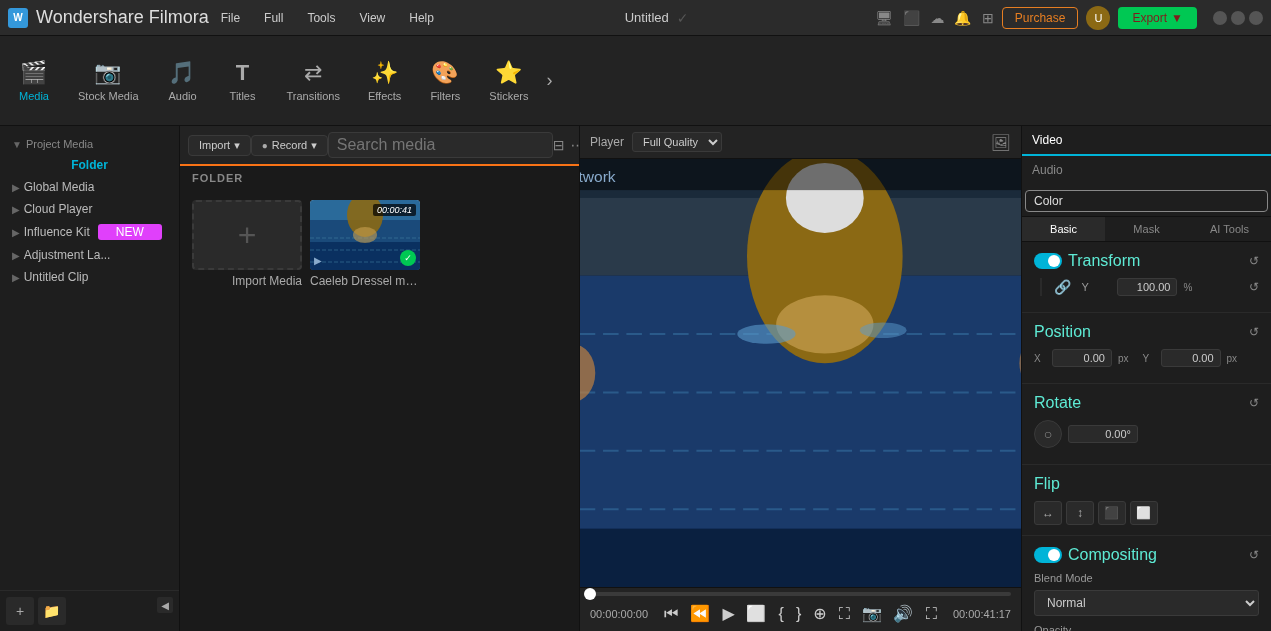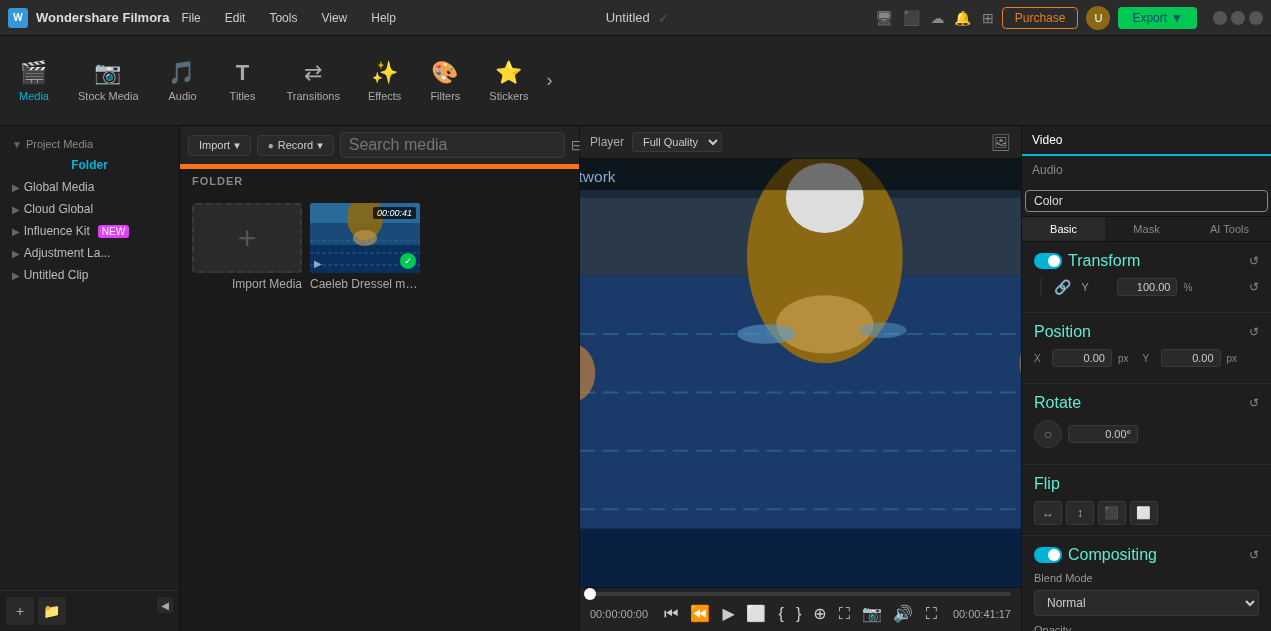--- a/index.html
+++ b/index.html
@@ -5,28 +5,28 @@
     * { box-sizing: border-box; margin: 0; padding: 0; font-family: 'Segoe UI', Arial, sans-serif; }
     body { background: #1a1a1a; color: #ccc; font-size: 12px; width: 1271px; height: 631px; overflow: hidden; }
 
     
     .title-bar {
       display: flex; align-items: center; background: #2b2b2b; height: 36px;
       padding: 0 8px; justify-content: space-between; border-bottom: 1px solid #111;
     }
     .title-bar-left { display: flex; align-items: center; gap: 8px; }
     .app-logo { width: 20px; height: 20px; background: #3498db; border-radius: 3px; display:flex; align-items:center; justify-content:center; font-size:10px; color:#fff; font-weight:bold; }
-    .app-name { color: #ddd; font-size: 13px; font-weight: 700; }
+    .app-name { color: #ddd; font-size: 18px; font-weight: 400; }
     .title-bar-menu { display: flex; gap: 16px; }
     .menu-item { color: #ccc; font-size: 12px; cursor: pointer; padding: 2px 4px; }
     .title-center { display: flex; align-items: center; gap: 8px; color: #ccc; font-size: 13px; }
     .title-right { display: flex; align-items: center; gap: 8px; }
     .purchase-btn { background: transparent; border: 1px solid #e67e22; color: #e67e22; padding: 3px 12px; border-radius: 4px; cursor: pointer; font-size: 12px; }
     .user-avatar { width: 24px; height: 24px; background: #8b6914; border-radius: 50%; display:flex; align-items:center; justify-content:center; color:#fff; font-size:11px; }
-    .export-btn { background: #00c853; border: none; color: #0c4a6e; padding: 4px 14px; border-radius: 4px; cursor: pointer; font-size: 12px; display:flex; align-items:center; gap:4px; }
+    .export-btn { background: #00c853; border: none; color: #7f1d1d; padding: 4px 14px; border-radius: 4px; cursor: pointer; font-size: 12px; display:flex; align-items:center; gap:4px; }
     .win-controls { display:flex; gap:4px; margin-left:8px; }
     .win-btn { width:14px; height:14px; border-radius:50%; border:none; cursor:pointer; }
     .win-min { background:#555; }
     .win-max { background:#555; }
     .win-close { background:#555; }
 
     
     .toolbar { display:flex; align-items:center; background:#232323; height:90px; border-bottom:1px solid #111; padding: 0 4px; }
     .toolbar-item { display:flex; flex-direction:column; align-items:center; padding:8px 14px; cursor:pointer; gap:4px; color:#aaa; font-size:11px; border-radius:4px; min-width:60px; }
     .toolbar-item.active { color:#00b4d8; }
@@ -36,28 +36,28 @@
     
     .main-layout { display:flex; height:calc(631px - 36px - 90px); }
 
     
     .left-panel { width:180px; background:#1e1e1e; border-right:1px solid #111; display:flex; flex-direction:column; overflow:hidden; }
     .panel-tree { padding:8px 4px; flex:1; overflow-y:auto; }
     .tree-item { display:flex; align-items:center; padding:4px 8px; cursor:pointer; border-radius:3px; color:#bbb; font-size:12px; gap:4px; }
     .tree-item.section-header { font-size:11px; color:#888; }
     .tree-item .arrow { font-size:10px; color:#666; }
     .folder-label { color:#00b4d8; font-weight:600; text-align:center; padding:4px 8px; }
-    .badge-new { background:#e040fb; color:#fff; font-size:10px; padding:1px 4px; border-radius:3px; margin-left:4px; }
+    .badge-new { background:#e040fb; color:#fff; font-size:12px; padding:1px 18px; border-radius:3px; margin-left:4px; }
     .panel-actions { display:flex; gap:4px; padding:6px; border-top:1px solid #2a2a2a; }
     .panel-action-btn { width:28px; height:28px; background:#2a2a2a; border:none; color:#aaa; border-radius:3px; cursor:pointer; display:flex; align-items:center; justify-content:center; font-size:14px; }
     .collapse-btn { width:16px; height:16px; background:#2a2a2a; border:none; color:#aaa; border-radius:2px; cursor:pointer; font-size:10px; margin-left:auto; }
 
     
     .media-panel { width:400px; background:#1a1a1a; border-right:1px solid #111; display:flex; flex-direction:column; }
-    .media-toolbar { display:flex; align-items:center; gap:6px; padding:6px 8px; background:#232323; border-bottom:5px solid #f97316; }
+    .media-toolbar { display:flex; align-items:center; padding:6px 8px; background:#232323; border-bottom:2px solid #f97316; }
     .import-btn { background:#2a2a2a; border:1px solid #3a3a3a; color:#ccc; padding:3px 10px; border-radius:4px; cursor:pointer; font-size:11px; display:flex; align-items:center; gap:4px; }
     .record-btn { background:#2a2a2a; border:1px solid #3a3a3a; color:#ccc; padding:3px 10px; border-radius:4px; cursor:pointer; font-size:11px; display:flex; align-items:center; gap:4px; }
     .search-box { flex:1; background:#2a2a2a; border:1px solid #3a3a3a; color:#ccc; padding:3px 8px; border-radius:4px; font-size:16px; outline:none; }
     .media-toolbar-icons { display:flex; gap:6px; color:#888; font-size:14px; cursor:pointer; }
     .folder-header { padding:6px 12px; color:#888; font-size:11px; font-weight:600; letter-spacing:1px; }
     .media-grid { display:flex; flex-wrap:wrap; gap:8px; padding:10px 12px; overflow-y:auto; flex:1; }
     .media-item { display:flex; flex-direction:column; align-items:center; gap:4px; cursor:pointer; width:110px; }
     .media-thumb { width:110px; height:70px; background:#2a2a2a; border-radius:4px; display:flex; align-items:center; justify-content:center; position:relative; overflow:hidden; }
     .media-thumb-import { border:2px dashed #3a3a3a; color:#555; font-size:28px; }
     .media-thumb-video { background:#333; }
@@ -117,21 +117,21 @@
   </style>
 </head>
 <body>
 
 <div class="title-bar">
   <div class="title-bar-left">
     <div class="app-logo">W</div>
     <span class="app-name">Wondershare Filmora</span>
     <div class="title-bar-menu">
       <span class="menu-item">File</span>
-      <span class="menu-item">Edit</span>
+      <span class="menu-item">Full</span>
       <span class="menu-item">Tools</span>
       <span class="menu-item">View</span>
       <span class="menu-item">Help</span>
     </div>
   </div>
   <div class="title-center">
     <span>Untitled</span>
     <span style="font-size:14px; color:#555;">✓</span>
   </div>
   <div class="title-right">
@@ -200,21 +200,21 @@
         <span class="arrow">▼</span>
         <span>Project Media</span>
       </div>
       <div class="folder-label">Folder</div>
       <div class="tree-item">
         <span class="arrow">▶</span>
         <span>Global Media</span>
       </div>
       <div class="tree-item">
         <span class="arrow">▶</span>
-        <span>Cloud Global</span>
+        <span>Cloud Player</span>
       </div>
       <div class="tree-item">
         <span class="arrow">▶</span>
         <span>Influence Kit</span>
         <span class="badge-new">NEW</span>
       </div>
       <div class="tree-item">
         <span class="arrow">▶</span>
         <span>Adjustment La...</span>
       </div>

